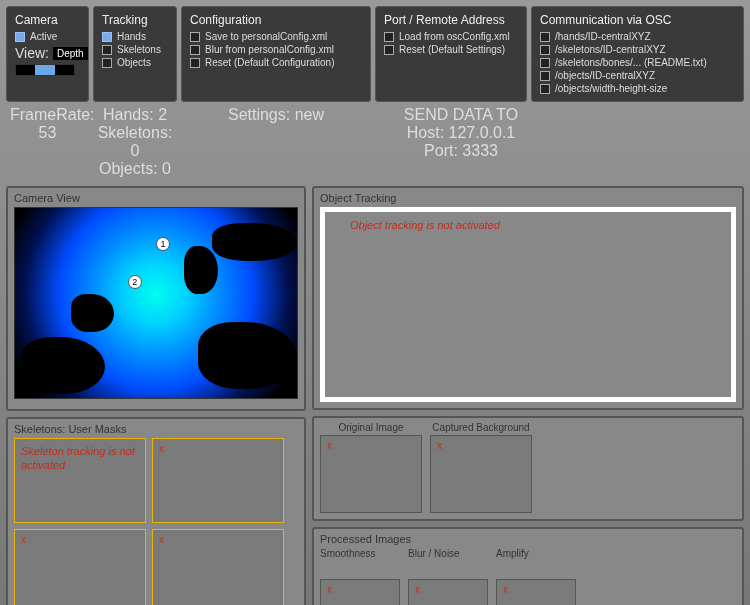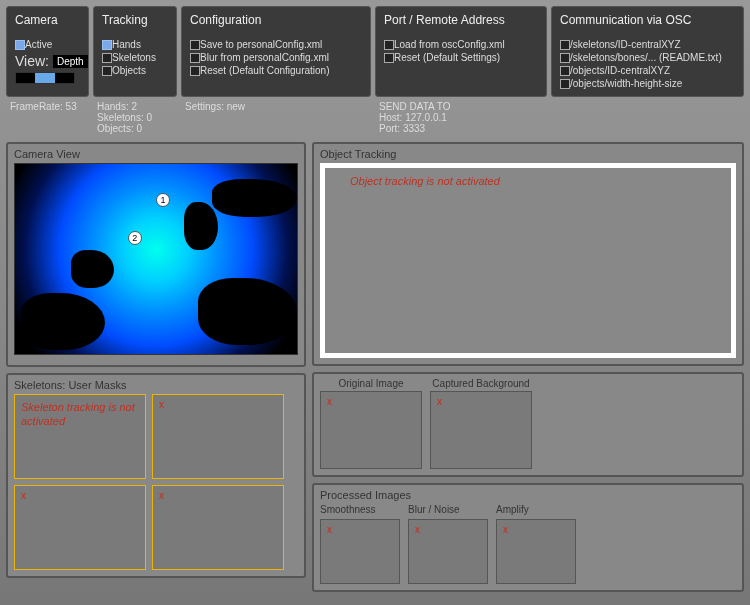--- a/index.html
+++ b/index.html
@@ -19,48 +19,50 @@
   }
   .panel {
     background: #3a3a3a;
     border: 1px solid #555;
     border-radius: 3px;
     padding: 6px 8px 5px 8px;
   }
   .panel-title {
     font-size: 12px;
     color: #eee;
-    margin-bottom: 12px;
+    margin-bottom: 4px;
   }
   .check-row {
     display: flex;
     align-items: center;
+    gap: 5px;
     margin: 2px 0;
     cursor: pointer;
   }
   .check {
     width: 10px;
     height: 10px;
     border: 1px solid #aaa;
     background: #222;
     flex-shrink: 0;
   }
   .check.on { background: #79a9e8; border-color:#9cc0f0; }
   .check-label { color: #ddd; font-size: 10px; }
   .stats-row {
     display: flex;
     gap: 4px;
     padding: 0 6px 6px 6px;
   }
   .stat {
     background: transparent;
     color: #ddd;
-    font-size: 10px;
+    font-size: 16px;
     padding: 2px 4px;
     min-height: 26px;
+    text-align: center;
   }
   .view-row { display:flex; align-items:center; gap:4px; margin:3px 0 3px 0;}
   .view-label { font-size:14px; color:#ddd; }
   .view-val { background:#000; color:#fff; padding:1px 4px; font-size:10px; }
   .colorbar { display:flex; height:12px; width:60px; border:1px solid #333; margin-top:2px;}
   .colorbar div { flex:1; }
   .cb1 { background:#000; }
   .cb2 { background:#6aa9e8; }
   .cb3 { background:#000; }
 
@@ -152,21 +154,21 @@
     position:relative;
   }
   .pimg .x {
     color:#c03020;
     font-size:10px;
     position:absolute;
     top:4px; left:6px;
   }
   .proc-row { display:flex; gap:8px; }
   .proc-col { display:flex; flex-direction:column; }
-  .proc-label { font-size:10px; color:#333; margin-bottom:4px;}
+  .proc-label { font-size:10px; color:#333; margin-bottom:20px;}
 </style>
 </head>
 <body>
 
 <div class="top-row">
 
   <div class="panel" style="width:83px">
     <div class="panel-title">Camera</div>
     <div class="check-row">
       <div class="check on"></div>
@@ -208,34 +210,38 @@
     <div class="check-row">
       <div class="check"></div>
       <span class="check-label">Blur from personalConfig.xml</span>
     </div>
     <div class="check-row">
       <div class="check"></div>
       <span class="check-label">Reset (Default Configuration)</span>
     </div>
   </div>
 
-  <div class="panel" style="width:172px">
+  <div class="panel" style="width:152px">
     <div class="panel-title">Port / Remote Address</div>
     <div class="check-row">
       <div class="check"></div>
       <span class="check-label">Load from oscConfig.xml</span>
     </div>
     <div class="check-row">
       <div class="check"></div>
       <span class="check-label">Reset (Default Settings)</span>
     </div>
   </div>
 
   <div class="panel" style="flex:1">
     <div class="panel-title">Communication via OSC</div>
+    <div class="check-row">
+      <div class="check"></div>
+      <span class="check-label">/hands/ID-centralXYZ</span>
+    </div>
     <div class="check-row">
       <div class="check"></div>
       <span class="check-label">/skeletons/ID-centralXYZ</span>
     </div>
     <div class="check-row">
       <div class="check"></div>
       <span class="check-label">/skeletons/bones/... (README.txt)</span>
     </div>
     <div class="check-row">
       <div class="check"></div>

